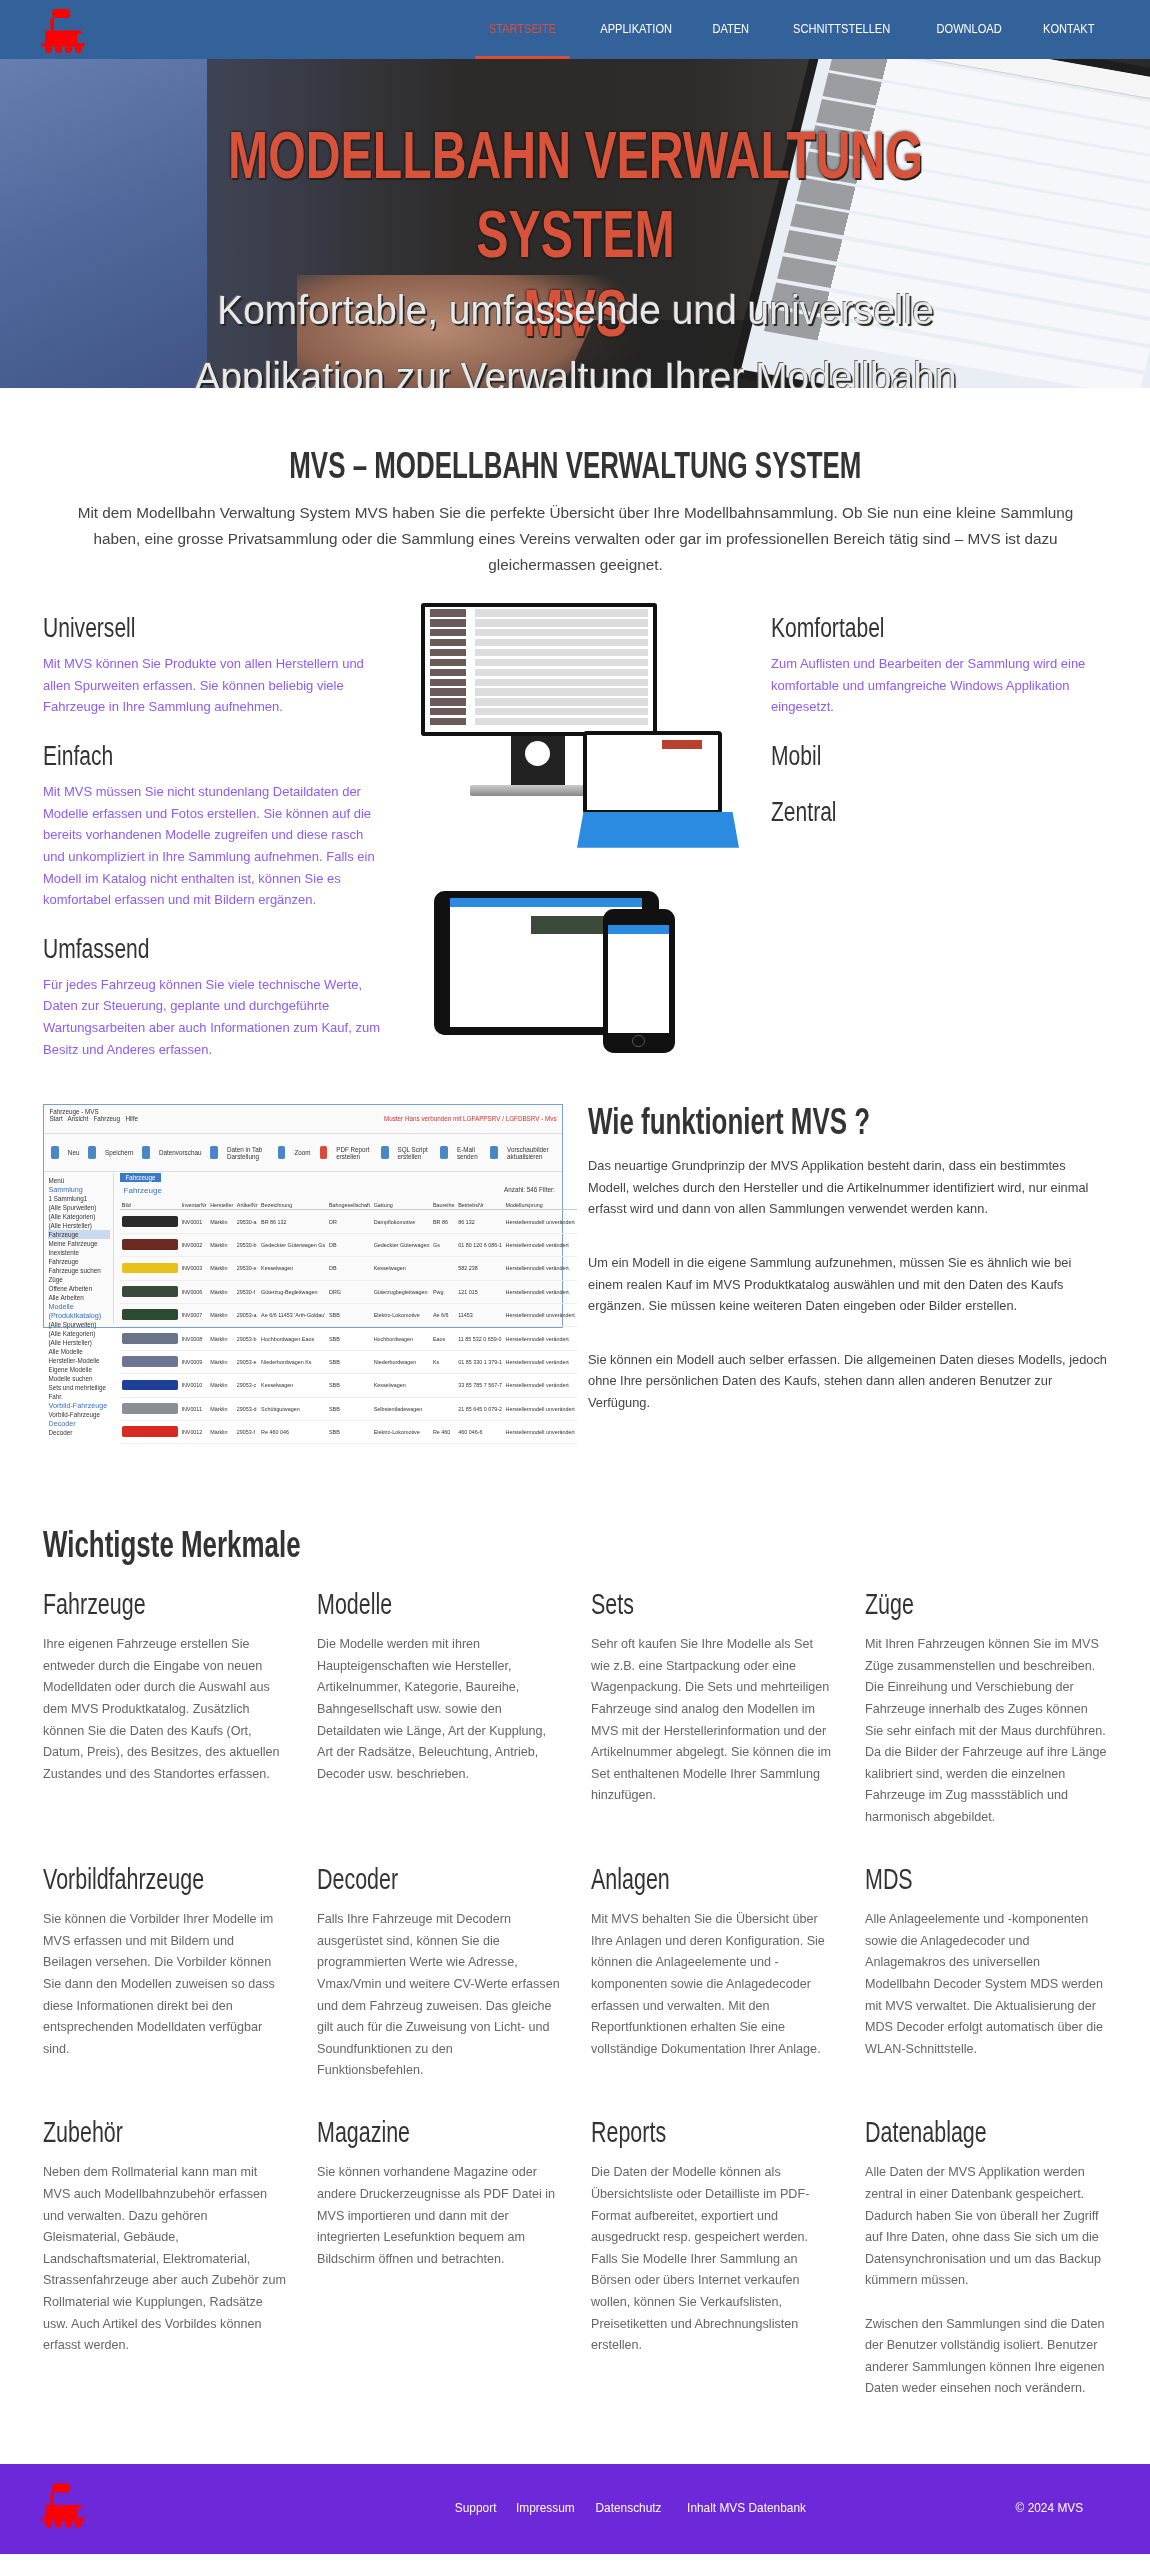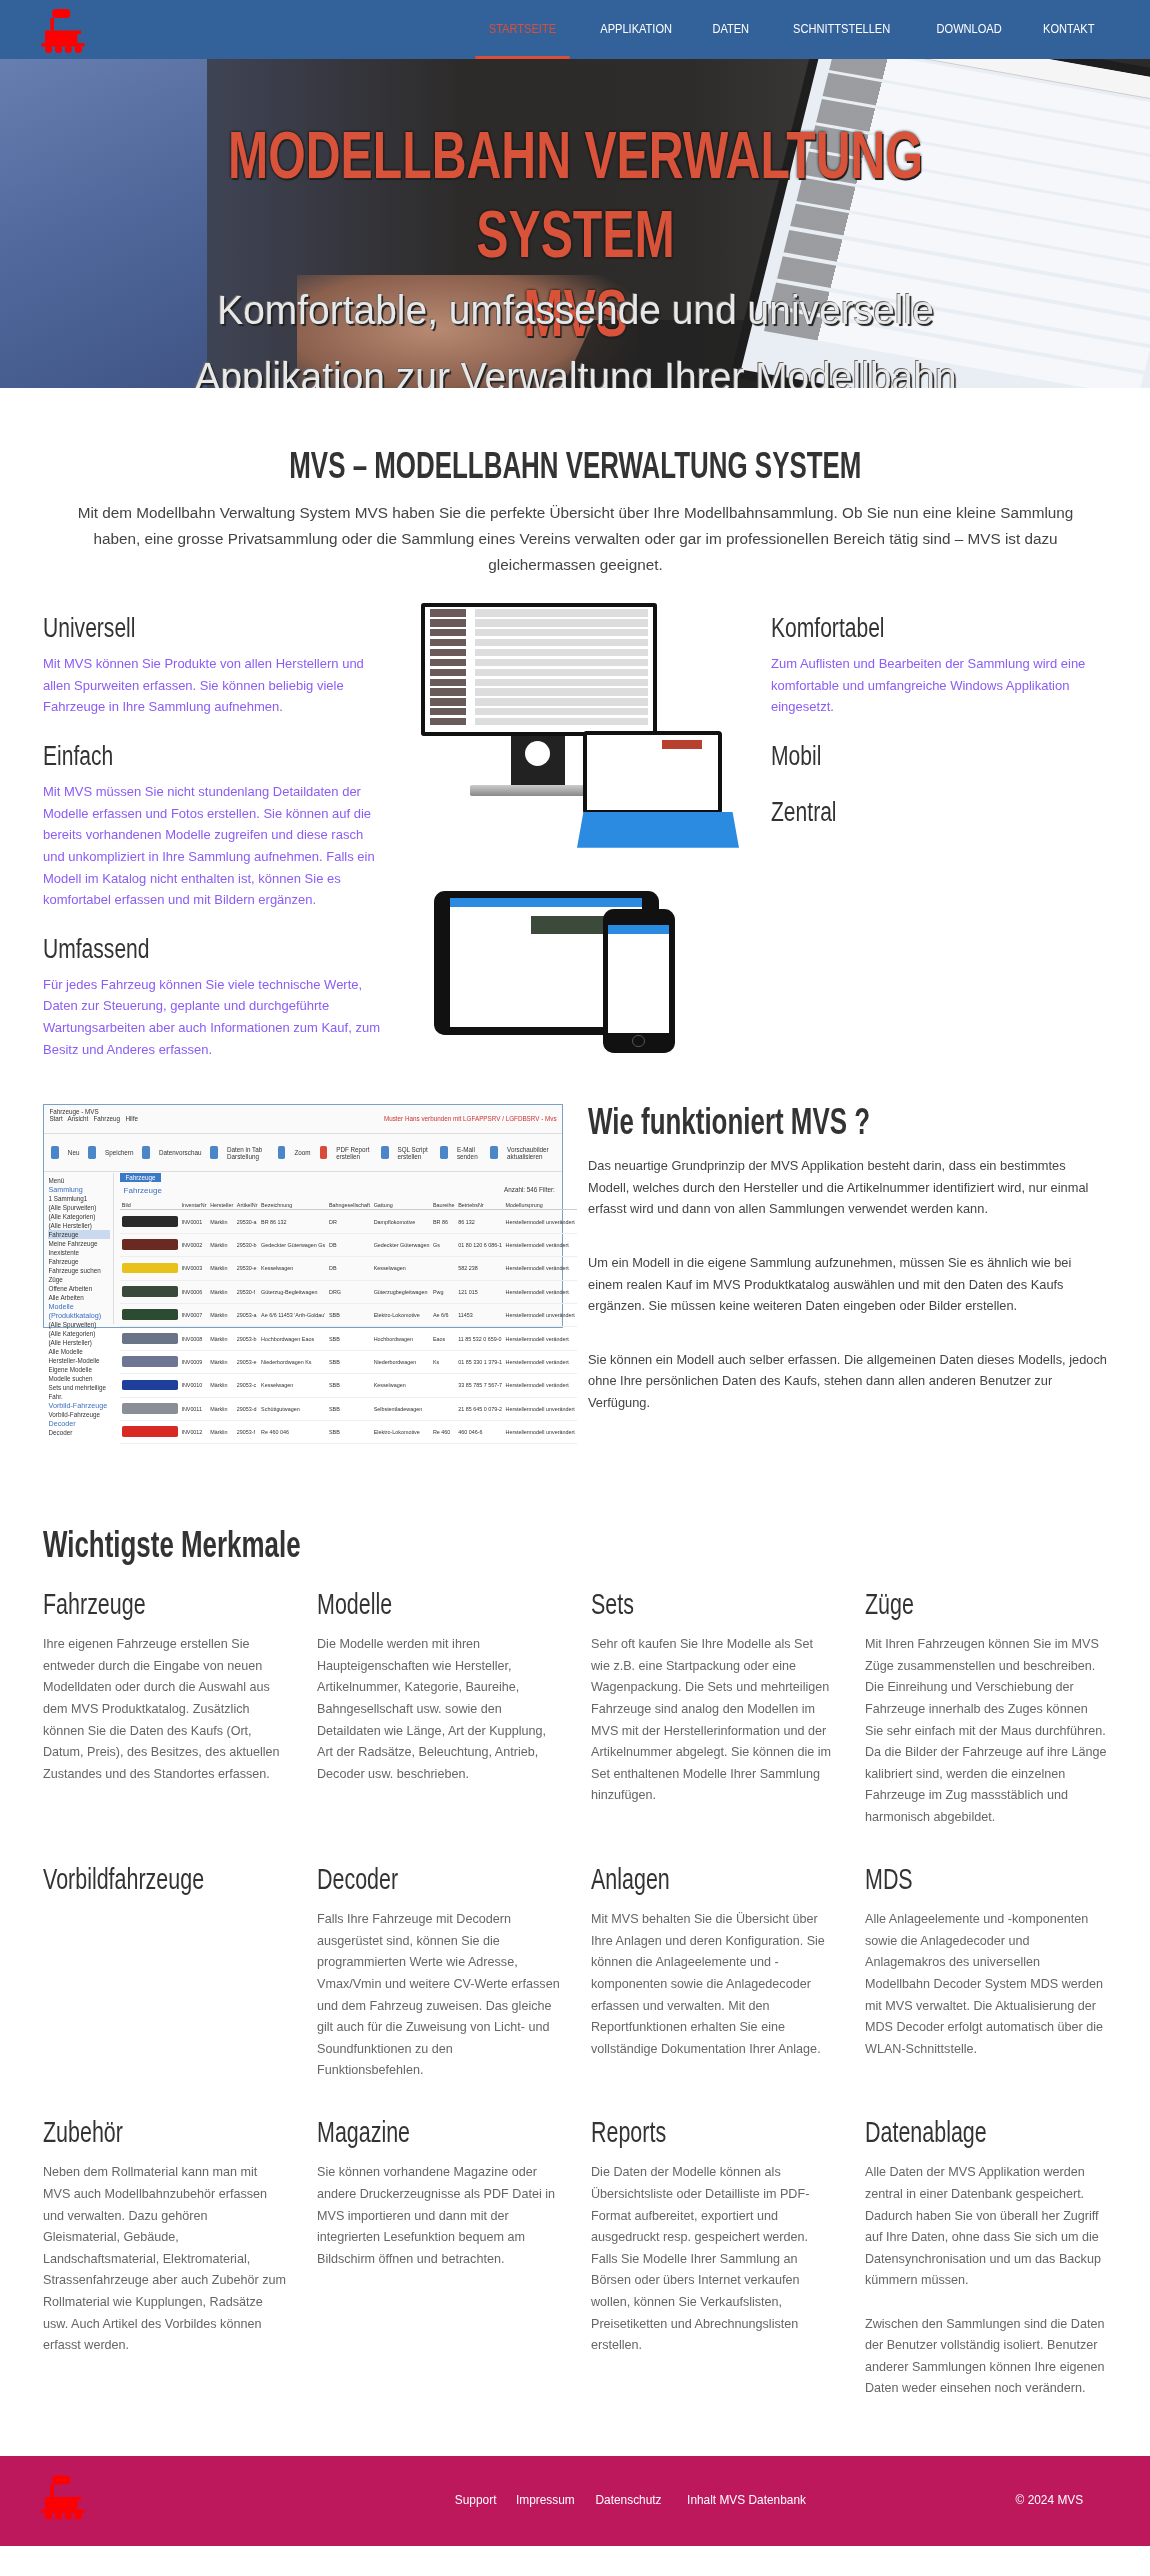--- a/index.html
+++ b/index.html
@@ -71,21 +71,21 @@
 .how-text{position:absolute;left:588px;top:0;width:521px}
 .how-text h2{font-size:36px;font-weight:bold;color:#333;transform:scaleX(.72);transform-origin:left;white-space:nowrap;line-height:43px}
 .how-text p{font-size:13.5px;line-height:21.6px;color:#444;margin-top:12.6px;margin-bottom:32px;transform:scaleX(.95);transform-origin:left;width:548px}
 
 .merk{padding:0 43px}
 .merk h2{font-size:36px;color:#333;font-weight:bold;transform:scaleX(.72);transform-origin:left;white-space:nowrap;line-height:43px}
 .mgrid{display:grid;grid-template-columns:repeat(4,1fr);column-gap:31px;margin-top:20px}
 .mcell h3{font-size:29px;color:#333;font-weight:normal;transform:scaleX(.74);transform-origin:left;white-space:nowrap;line-height:36px}
 .mcell p{font-size:12.6px;line-height:21.6px;color:#666;margin-top:12.6px;margin-bottom:32px;white-space:pre-line}
 
-.footer{position:relative;height:90px;background:#be185d;margin-top:24px}
+.footer{position:relative;height:90px;background:#6d28d9;margin-top:32px}
 .flogo{position:absolute;left:36px;top:16px;width:54px;height:50px}
 .flinks{position:absolute;left:452px;top:36px;display:flex;gap:12.6px}
 .flinks a{color:#fff;font-size:13.5px;text-decoration:none;cursor:pointer;transform:scaleX(.88);display:inline-block}
 .copy{position:absolute;right:63px;top:36px;color:#fff;font-size:13.5px;transform:scaleX(.88)}
 </style>
 </head>
 <body>
 
 <header class="header">
   <a class="logo">
@@ -436,20 +436,21 @@
     <div class="mcell">
         <h3>Sets</h3>
         <p>Sehr oft kaufen Sie Ihre Modelle als Set wie z.B. eine Startpackung oder eine Wagenpackung. Die Sets und mehrteiligen Fahrzeuge sind analog den Modellen im MVS mit der Herstellerinformation und der Artikelnummer abgelegt. Sie können die im Set enthaltenen Modelle Ihrer Sammlung hinzufügen.</p>
       </div>
     <div class="mcell">
         <h3>Züge</h3>
         <p>Mit Ihren Fahrzeugen können Sie im MVS Züge zusammenstellen und beschreiben. Die Einreihung und Verschiebung der Fahrzeuge innerhalb des Zuges können Sie sehr einfach mit der Maus durchführen. Da die Bilder der Fahrzeuge auf ihre Länge kalibriert sind, werden die einzelnen Fahrzeuge im Zug massstäblich und harmonisch abgebildet.</p>
       </div>
     <div class="mcell">
         <h3>Vorbildfahrzeuge</h3>
+        <p>Sie können die Vorbilder Ihrer Modelle im MVS erfassen und mit Bildern und Beilagen versehen. Die Vorbilder können Sie dann den Modellen zuweisen so dass diese Informationen direkt bei den entsprechenden Modelldaten verfügbar sind.</p>
       </div>
     <div class="mcell">
         <h3>Decoder</h3>
         <p>Falls Ihre Fahrzeuge mit Decodern ausgerüstet sind, können Sie die programmierten Werte wie Adresse, Vmax/Vmin und weitere CV-Werte erfassen und dem Fahrzeug zuweisen. Das gleiche gilt auch für die Zuweisung von Licht- und Soundfunktionen zu den Funktionsbefehlen.</p>
       </div>
     <div class="mcell">
         <h3>Anlagen</h3>
         <p>Mit MVS behalten Sie die Übersicht über Ihre Anlagen und deren Konfiguration. Sie können die Anlageelemente und -komponenten sowie die Anlagedecoder erfassen und verwalten. Mit den Reportfunktionen erhalten Sie eine vollständige Dokumentation Ihrer Anlage.</p>
       </div>
     <div class="mcell">

